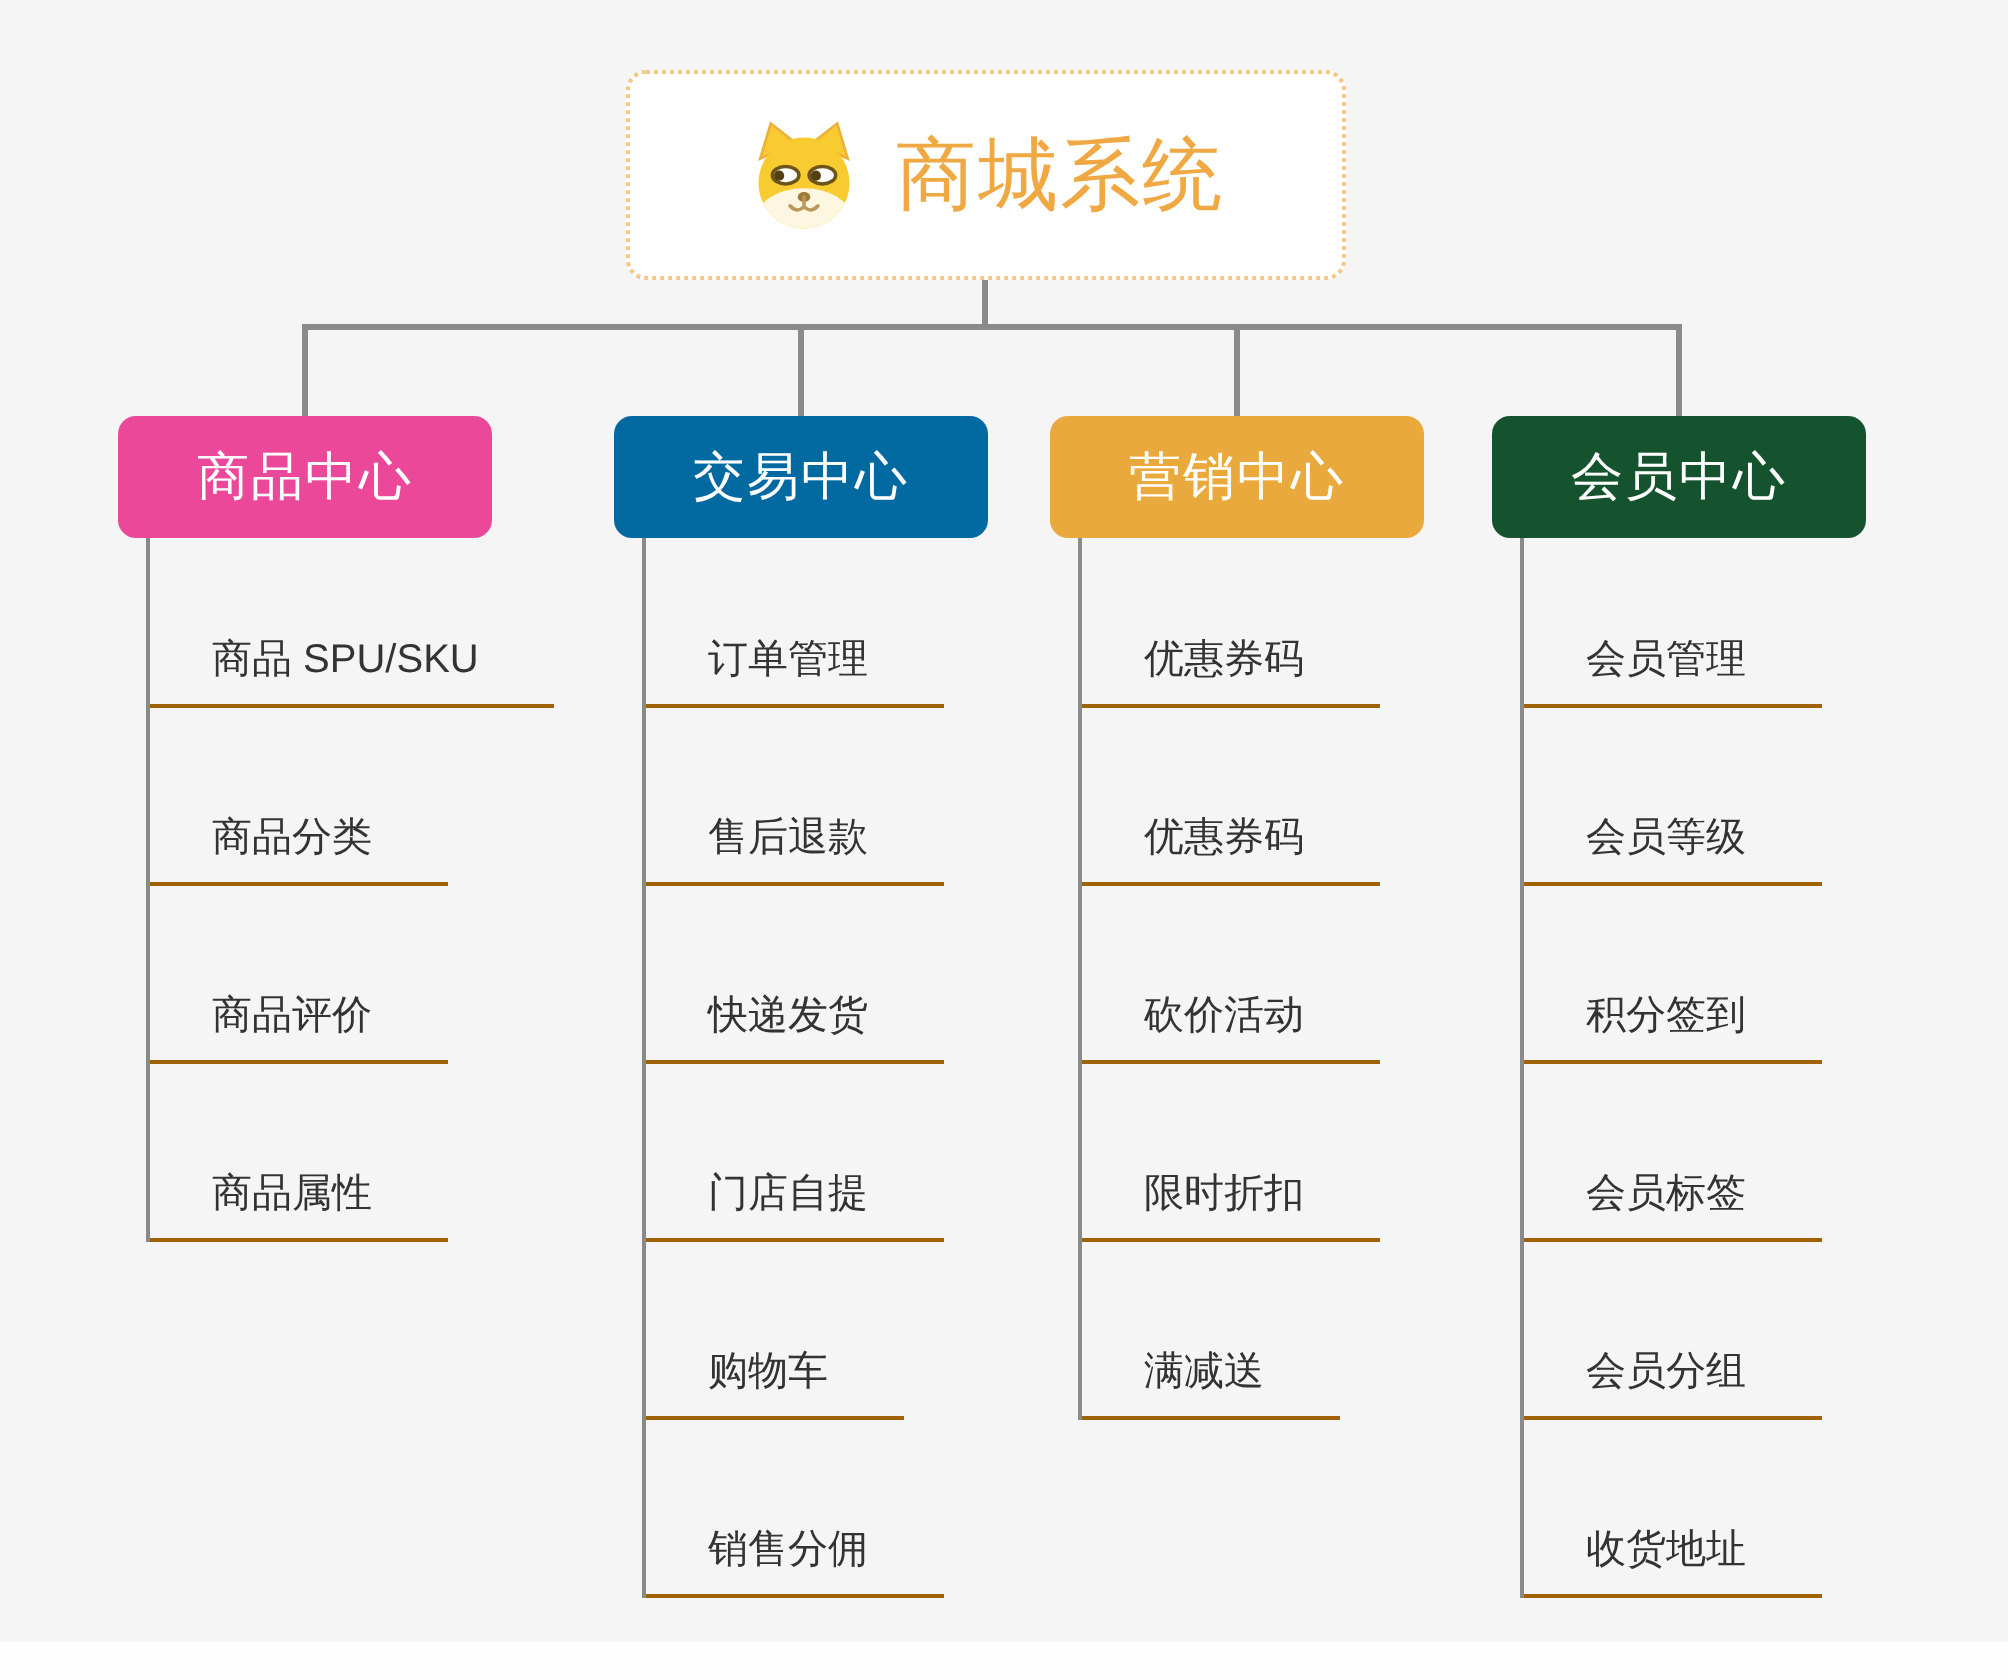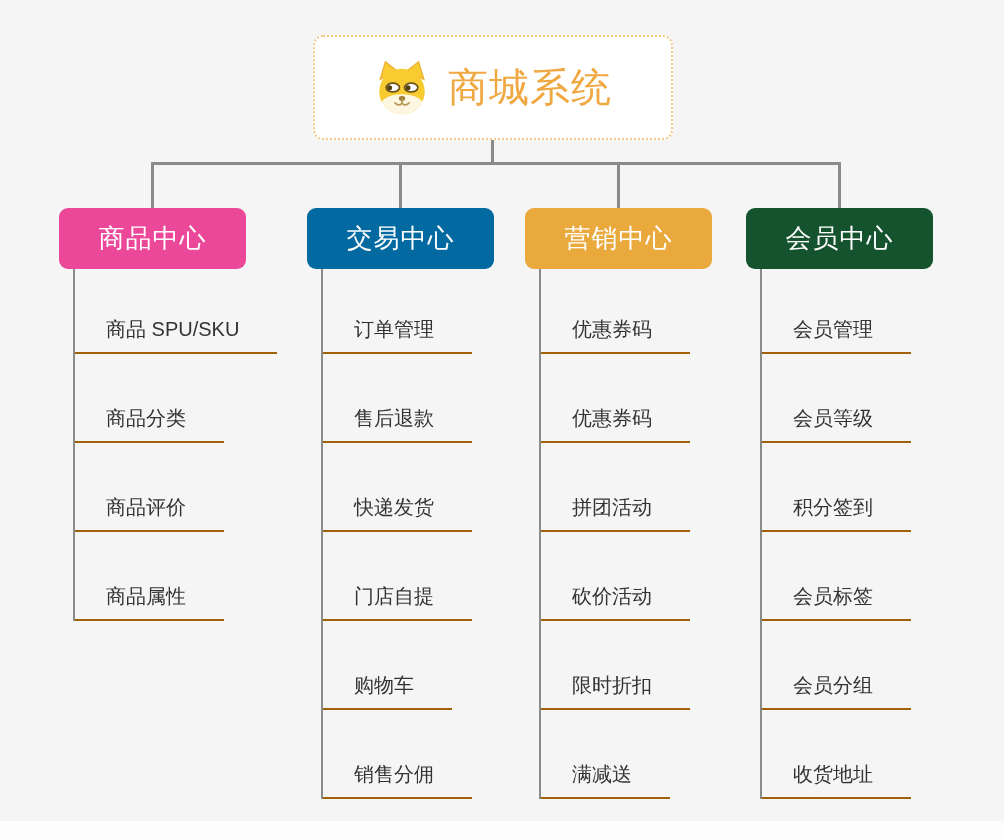--- a/index.html
+++ b/index.html
@@ -167,23 +167,20 @@
       <div class="branch-col" style="left: 525px;">
         <div class="branch-header" style="background: rgb(234, 169, 60);">营销中心</div>
         <div class="sub-list">
           <div class="sub-item">
             <span class="sub-label">优惠券码</span>
           </div>
           <div class="sub-item">
             <span class="sub-label">优惠券码</span>
           </div>
           <div class="sub-item">
-            <span class="sub-label">拼团活动</span>
-          </div>
-          <div class="sub-item">
             <span class="sub-label">砍价活动</span>
           </div>
           <div class="sub-item">
             <span class="sub-label">限时折扣</span>
           </div>
           <div class="sub-item">
             <span class="sub-label">满减送</span>
           </div>
         </div>
       </div>

